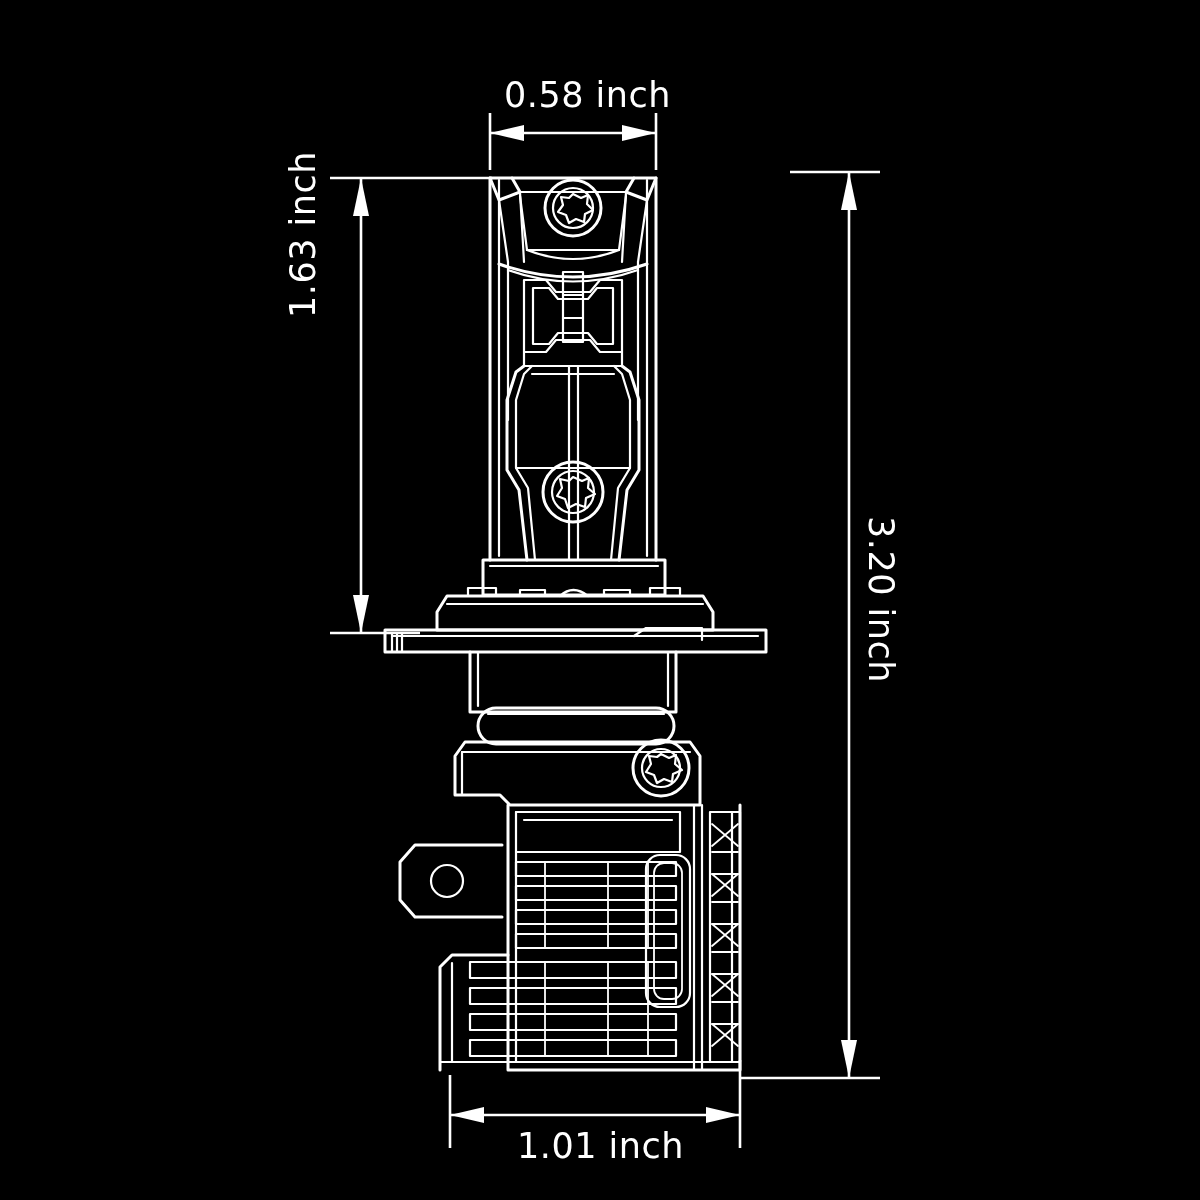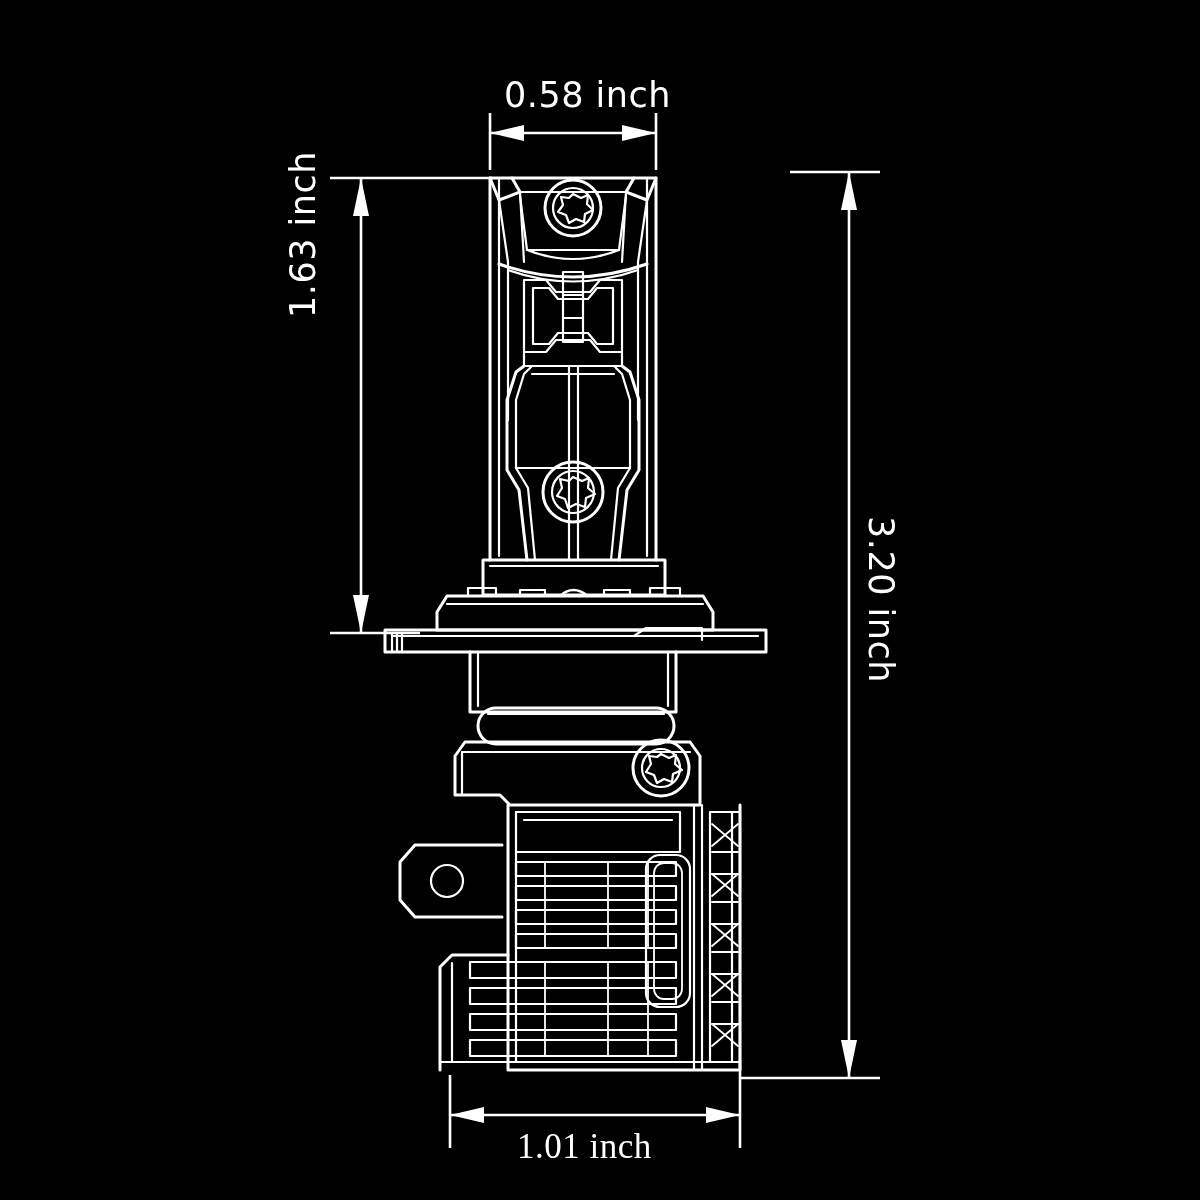--- a/index.html
+++ b/index.html
@@ -47,21 +47,20 @@
   }
   #label-height-right {
     left: 898px;
     top: 516px;
     transform: rotate(90deg);
     transform-origin: left top;
   }
   #label-width-bottom {
     left: 517px;
     top: 1129px;
-    font-family: Liberation Serif, serif;
   }
 </style>
 </head>
 <body>
 
 <div id="stage">
 
   <svg id="drawing" viewBox="0 0 1200 1200">
     <defs>
       <style>

